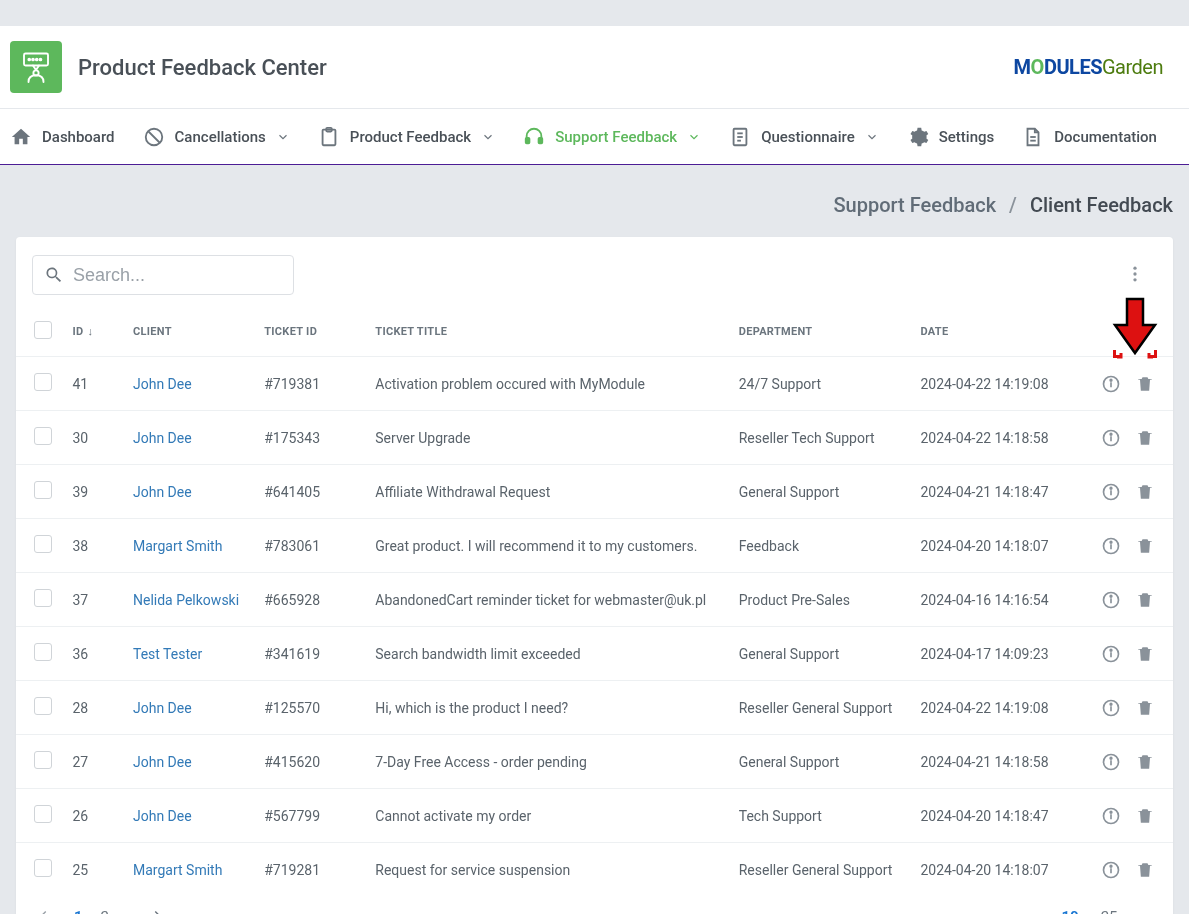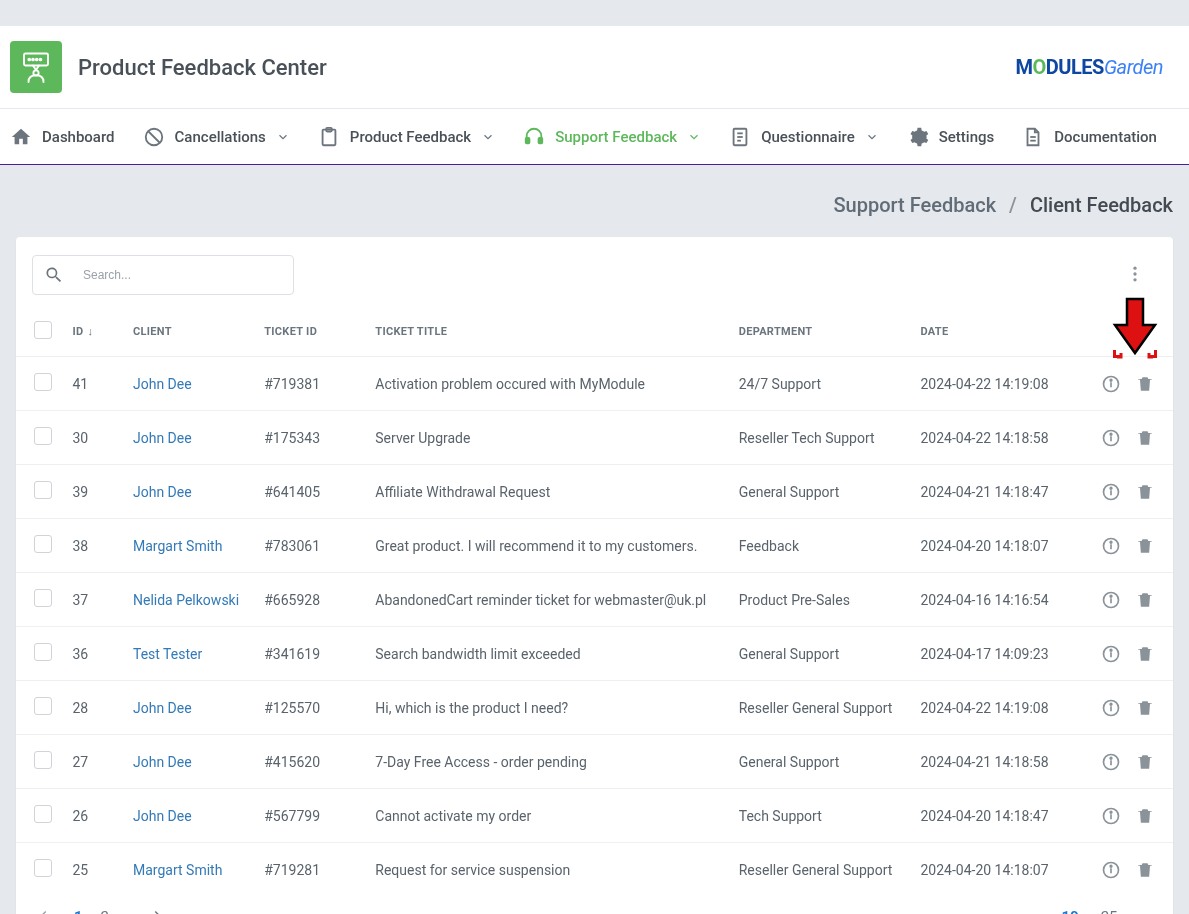--- a/index.html
+++ b/index.html
@@ -3,34 +3,34 @@
 <meta charset="utf-8">
 <style>
 * { box-sizing: border-box; margin: 0; padding: 0; }
 body { font-family: -apple-system, BlinkMacSystemFont, "Segoe UI", Roboto, Arial, sans-serif; background: #e5e8ec; color: #444; font-size: 14px; }
 .top-header { background: #fff; display: flex; align-items: center; padding: 15px 10px; border-bottom: 1px solid #e5e8ec; margin-top: 26px; }
 .app-icon { width: 52px; height: 52px; background: #5db85c; border-radius: 4px; margin-right: 16px; display: flex; align-items: center; justify-content: center; }
 .app-icon svg { width: 36px; height: 36px; }
 .app-title { font-size: 22px; font-weight: 500; color: #495057; flex: 1; }
 .brand-logo { margin-right: 16px; font-size: 20px; font-weight: 700; color: #0d47a1; letter-spacing: -0.5px; }
 .brand-logo .o-char { color: #5db85c; }
-.brand-logo .garden { color: #3b82f6; font-weight: 400; font-style: italic; }
+.brand-logo .garden { color: #4d7c0f; font-weight: 400; }
 .nav-bar { background: #fff; display: flex; align-items: center; padding: 0 10px; border-bottom: 1px solid #4c1d95; height: 56px; gap: 28px; }
 .nav-item { display: flex; align-items: center; gap: 10px; color: #495057; font-weight: 500; cursor: pointer; font-size: 15px; }
 .nav-item.active { color: #5db85c; }
 .nav-item svg.nav-icon { width: 22px; height: 22px; }
 .nav-item svg.chevron { width: 14px; height: 14px; }
 .breadcrumbs { padding: 28px 16px 20px; font-size: 20px; color: #616c77; font-weight: 500; text-align: right; }
 .breadcrumbs .sep { margin: 0 8px; color: #8a929a; }
 .breadcrumbs .current { color: #434a52; }
 .card { background: #fff; margin: 0 16px 16px; border-radius: 4px; box-shadow: 0 1px 3px rgba(0,0,0,0.05); padding: 18px 0 8px; }
 .card-top { display: flex; align-items: center; padding: 0 16px 12px; }
 .search-wrap { position: relative; width: 262px; }
 .search-wrap svg { position: absolute; left: 12px; top: 50%; transform: translateY(-50%); width: 20px; height: 20px; fill: #6c757d; }
-.search-input { width: 100%; height: 40px; border: 1px solid #dde0e4; border-radius: 4px; padding: 0 12px 0 50px; font-size: 12px; color: #495057; outline: none; }
+.search-input { width: 100%; height: 40px; border: 1px solid #dde0e4; border-radius: 4px; padding: 0 12px 0 40px; font-size: 18px; color: #495057; outline: none; }
 .search-input::placeholder { color: #9aa1a8; }
 .more-btn { margin-left: auto; margin-right: 12px; cursor: pointer; }
 .more-btn svg { width: 20px; height: 20px; fill: #8a929a; }
 table { width: 100%; border-collapse: collapse; }
 thead th { text-align: left; font-size: 11px; font-weight: 700; color: #6b757e; padding: 14px 10px; letter-spacing: 0.3px; }
 thead th:first-child, tbody td:first-child { padding-left: 18px; width: 40px; }
 thead th:last-child, tbody td:last-child { padding-right: 18px; width: 90px; }
 tbody tr { border-top: 1px solid #edf0f2; }
 tbody td { padding: 16px 10px; font-size: 14px; color: #5a636b; }
 td.client a { color: #337ab7; text-decoration: none; }

